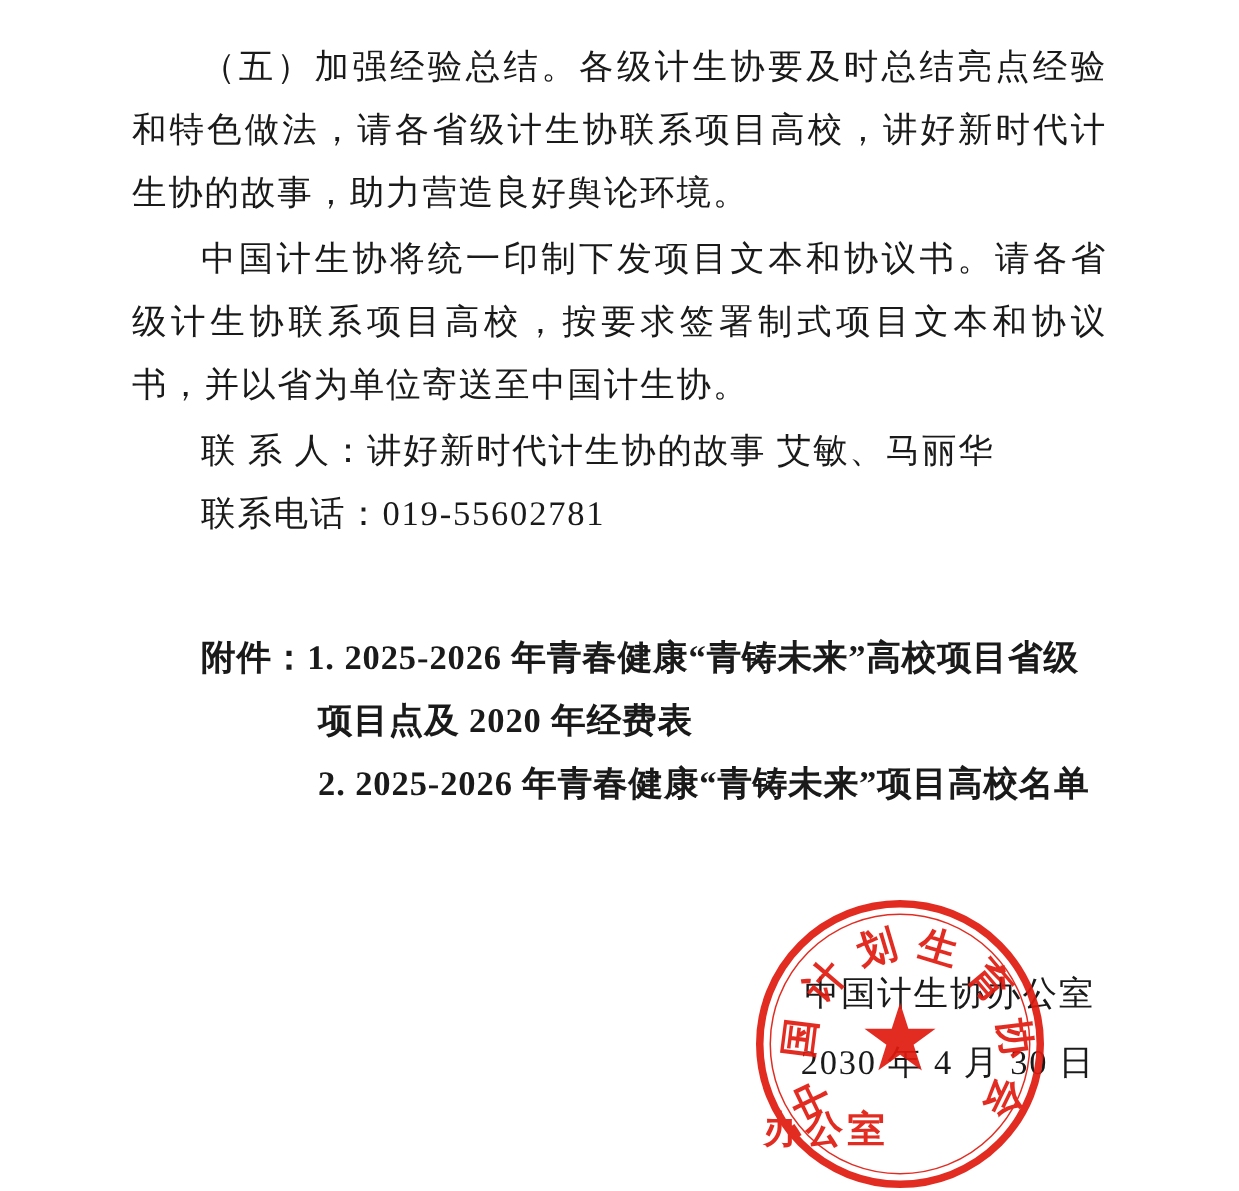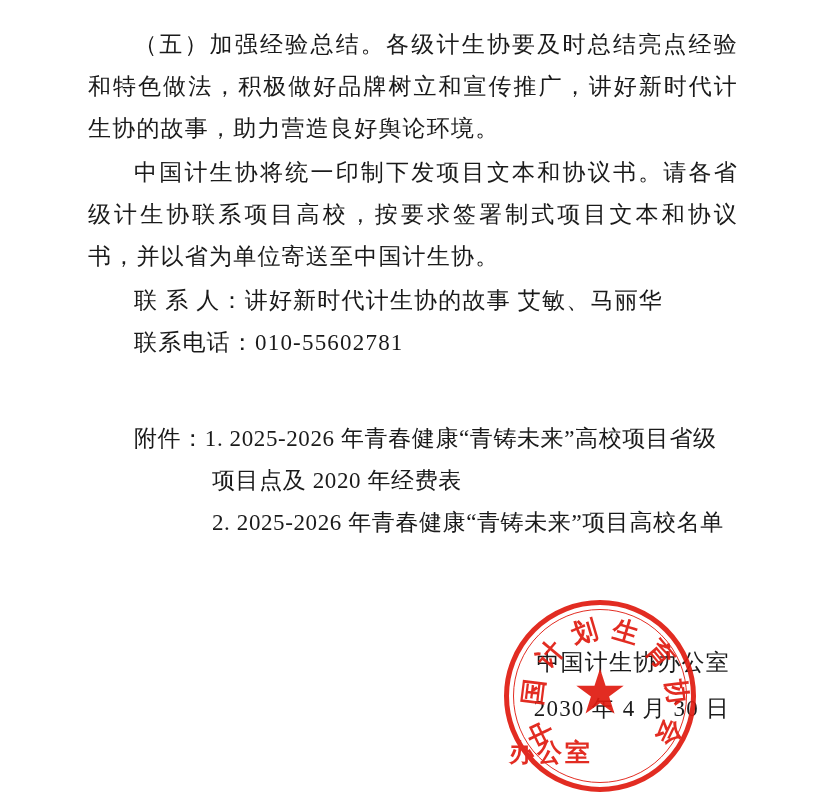--- a/index.html
+++ b/index.html
@@ -51,20 +51,21 @@
   .attach-block {
     margin-top: 6px;
   }
   .attach-line {
     font-size: 23px;
     line-height: 42px;
     letter-spacing: 0.6px;
     margin: 0;
     padding-left: 46px;
     white-space: nowrap;
+    font-weight: bold;
   }
   .attach-line.hang {
     padding-left: 124px;
   }
 
   .sign-block {
     position: absolute;
     right: 96px;
     top: 640px;
     width: 300px;
@@ -136,26 +137,26 @@
     font-weight: bold;
     font-size: 25px;
     letter-spacing: 3px;
   }
 </style>
 </head>
 <body>
 
 <div class="page">
 
-  <p class="para indent">（五）加强经验总结。各级计生协要及时总结亮点经验和特色做法，积极做好品牌树立和宣传推广，讲好新时代计生协的故事，助力营造良好舆论环境。</p>
+  <p class="para indent">（五）加强经验总结。各级计生协要及时总结亮点经验和特色做法，请各省级计生协联系项目高校，讲好新时代计生协的故事，助力营造良好舆论环境。</p>
 
   <p class="para indent">中国计生协将统一印制下发项目文本和协议书。请各省级计生协联系项目高校，按要求签署制式项目文本和协议书，并以省为单位寄送至中国计生协。</p>
 
   <p class="contact-line">联 系 人：讲好新时代计生协的故事 艾敏、马丽华</p>
-  <p class="contact-line">联系电话：010-55602781</p>
+  <p class="contact-line">联系电话：019-55602781</p>
 
   <div class="spacer-lg"></div>
 
   <div class="attach-block">
     <p class="attach-line">附件：1. 2025-2026 年青春健康“青铸未来”高校项目省级</p>
     <p class="attach-line hang">项目点及 2020 年经费表</p>
     <p class="attach-line hang">2. 2025-2026 年青春健康“青铸未来”项目高校名单</p>
   </div>
 
   <div class="sign-block">

